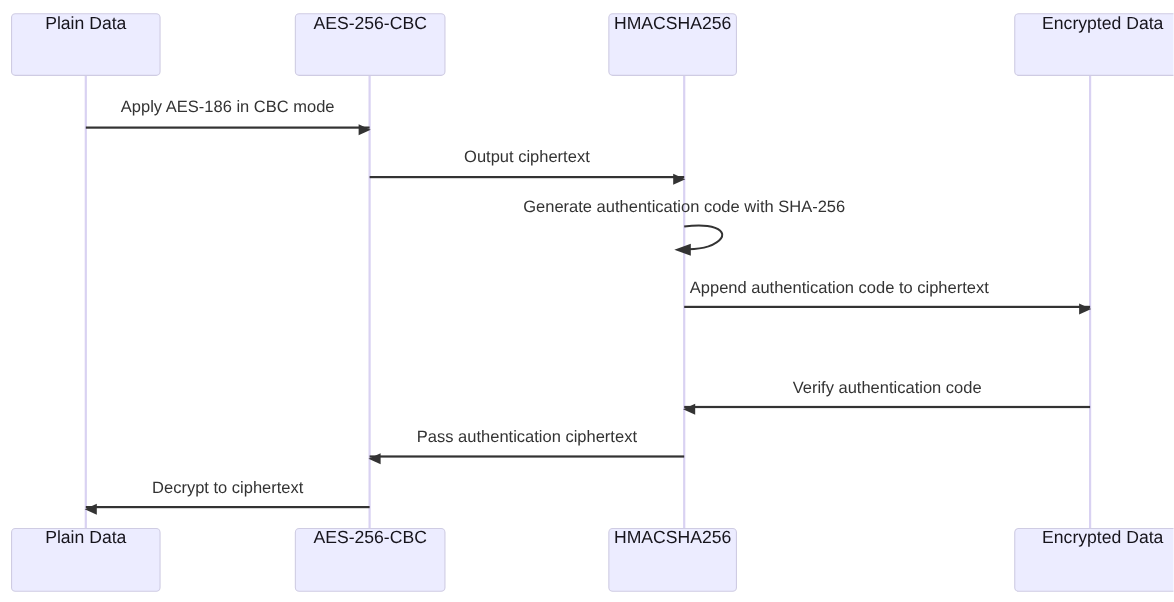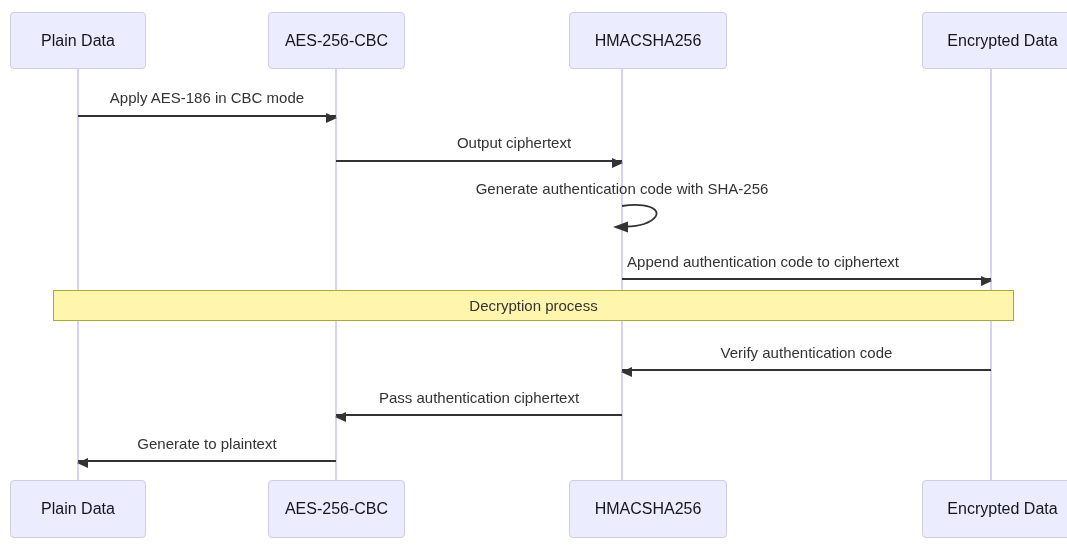--- a/index.html
+++ b/index.html
@@ -10,29 +10,29 @@
     font-family:"Liberation Sans", sans-serif;
     overflow:hidden;
   }
   
   .actor{
     position:absolute;
     height:57px;
     background:#ECECFF;
     border:1px solid #cfcce3;
     border-radius:4px;
-    display:flex;align-items:center;justify-content:center;
+    display:flex;align-items:flex-start;justify-content:center;
     font-size:16px;color:#16141c;
     box-sizing:border-box;
   }
   .row-top{top:12px;}
   .row-bottom{top:480px;height:58px;}
   .pos-a{left:10px;width:136px;}
   .pos-b{left:268px;width:137px;}
-  .pos-c{left:553px;width:158px;margin-left:16px;}
+  .pos-c{left:553px;width:117px;}
   .pos-d{left:922px;width:161px;}
   
   .lifeline{
     position:absolute;top:69px;height:411px;width:2px;
     background:#d9d2f2;
   }
   .l1{left:77px;} .l2{left:335px;} .l3{left:621px;} .l4{left:990px;}
   
   .msg-label{
     position:absolute;text-align:center;
@@ -51,21 +51,21 @@
   }
   .head-left{
     left:-1px;
     border-right:11px solid #333333;
     border-top:5px solid transparent;
     border-bottom:5px solid transparent;
   }
   
   .m1-label{left:78px;width:258px;top:89px;}
   .m1-line {left:78px;width:258px;top:115px;}
-  .m2-label{left:336px;width:286px;top:134px;padding-left:35px;}
+  .m2-label{left:336px;width:286px;top:134px;}
   .m2-line {left:336px;width:286px;top:160px;}
   .m3-label{left:422px;width:400px;top:180px;}
   .m3-loop {position:absolute;left:610px;top:201px;}
   .m4-label{left:598px;width:330px;top:253px;}
   .m4-line {left:622px;width:369px;top:278px;}
   .m6-label{left:622px;width:369px;top:344px;text-align:center;}
   .m6-line {left:622px;width:369px;top:369px;}
   .m7-label{left:336px;width:286px;top:389px;}
   .m7-line {left:336px;width:286px;top:414px;}
   .m8-label{left:78px;width:258px;top:435px;}
@@ -118,35 +118,32 @@
   <svg class="m3-loop" width="62" height="34" viewBox="0 0 62 34">
     <path d="M12,5 C46,0 58,14 34,23 C28,25 22,25.5 16,25.5" fill="none" stroke="#333333" stroke-width="1.8"></path>
     <polygon points="18,20.5 3,26 18,31.5" fill="#333333"></polygon>
   </svg>
 
   <div class="msg-label m4-label">Append authentication code to ciphertext</div>
   <div class="msg-line m4-line">
     <i class="head head-right"></i>
   </div>
 
-  <div class="note">
-    <span>Decryption process</span>
-  </div>
 
   <div class="msg-label m6-label">Verify authentication code</div>
   <div class="msg-line m6-line">
     <i class="head head-left"></i>
   </div>
 
   <div class="msg-label m7-label">Pass authentication ciphertext</div>
   <div class="msg-line m7-line">
     <i class="head head-left"></i>
   </div>
 
-  <div class="msg-label m8-label">Generate to plaintext</div>
+  <div class="msg-label m8-label">Decrypt to ciphertext</div>
   <div class="msg-line m8-line">
     <i class="head head-left"></i>
   </div>
 
   <div class="actor row-bottom pos-a">
     <span>Plain Data</span>
   </div>
   <div class="actor row-bottom pos-b">
     <span>AES-256-CBC</span>
   </div>

